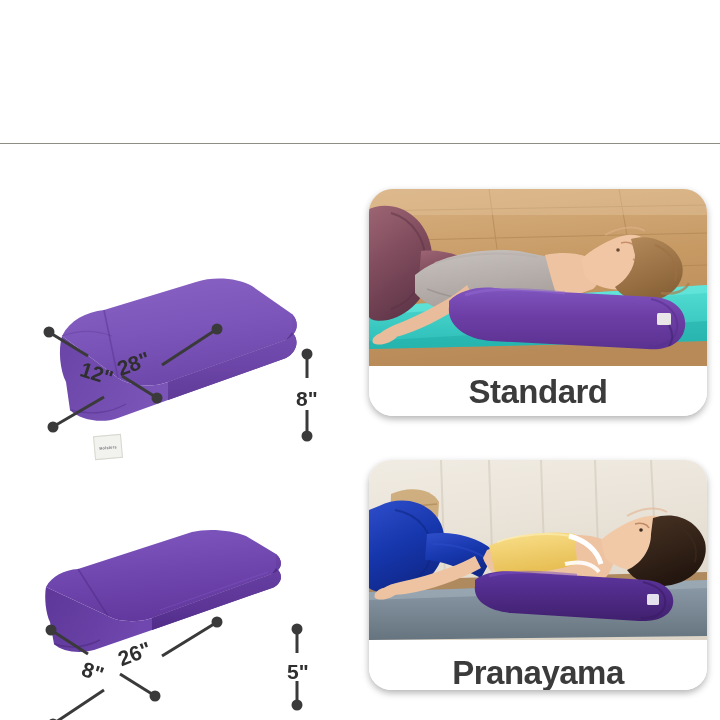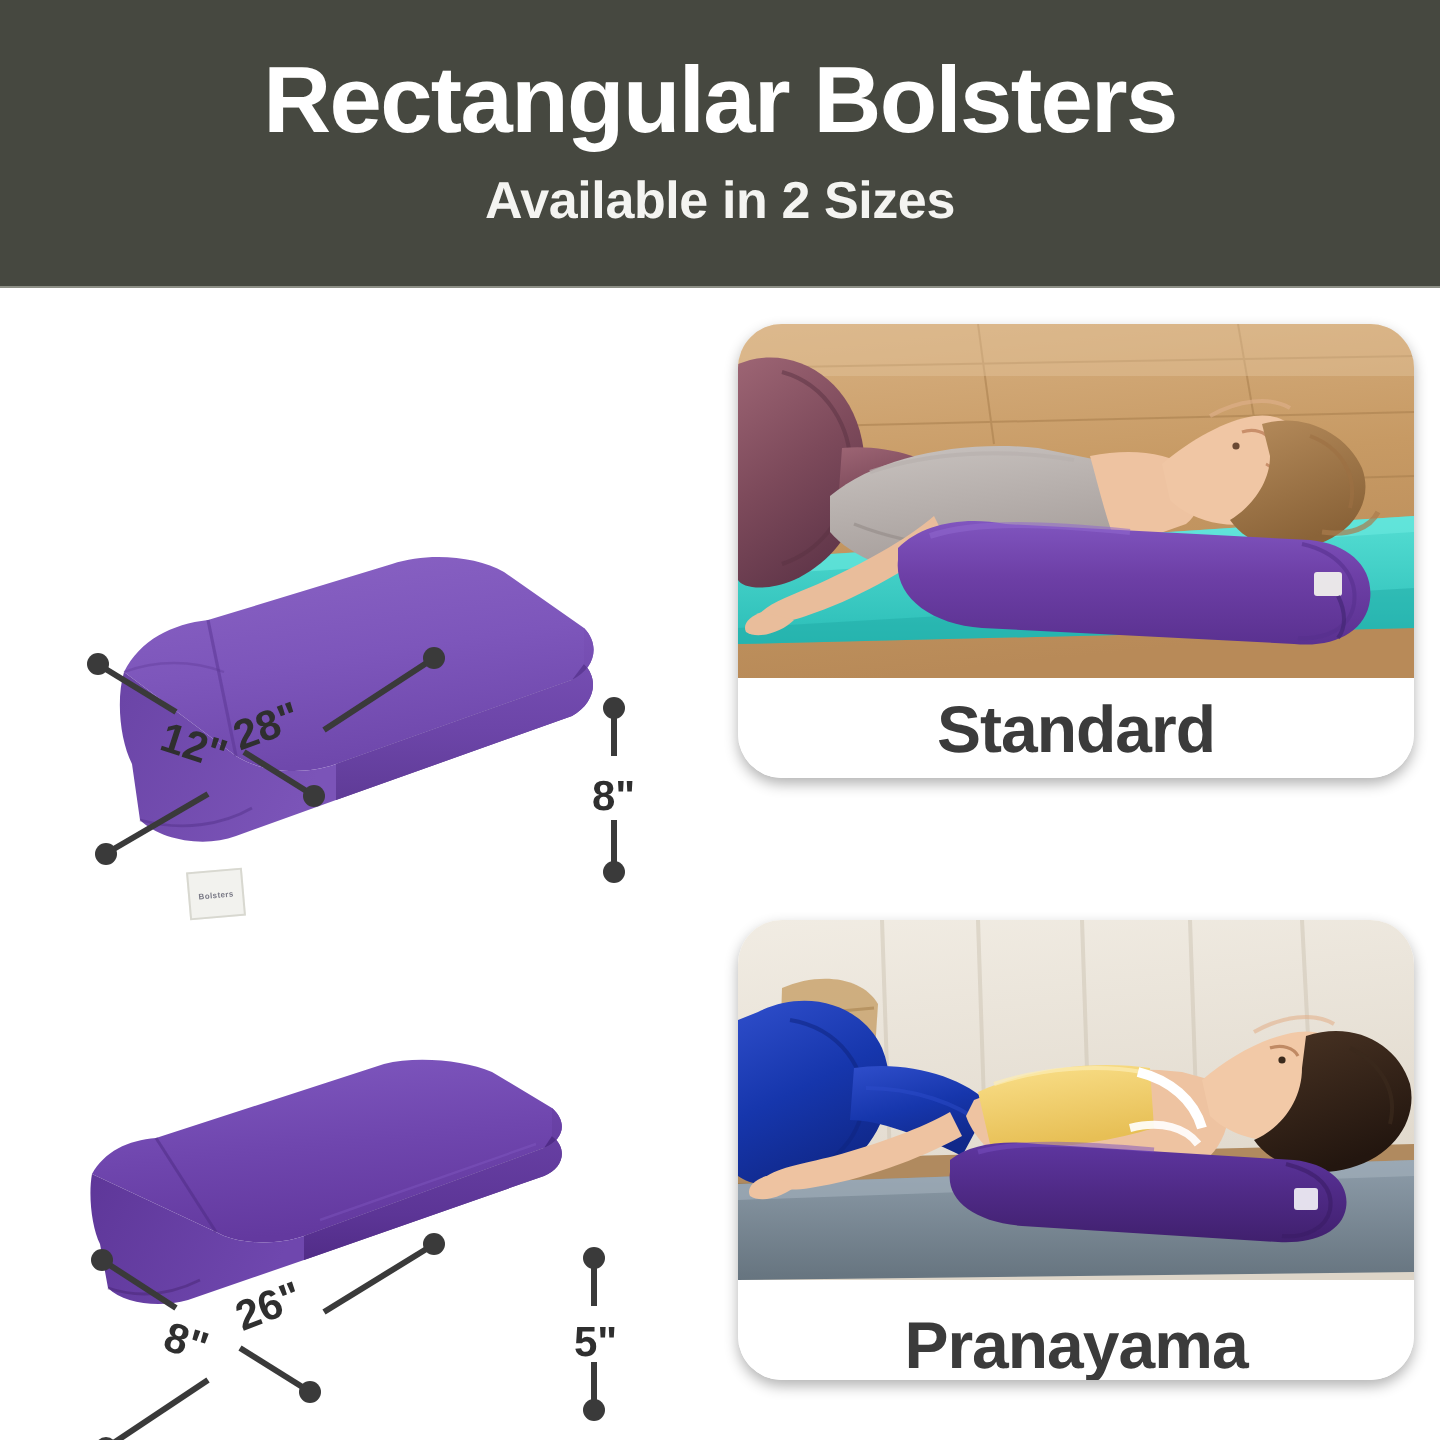--- a/index.html
+++ b/index.html
@@ -63,24 +63,20 @@
   .card-caption span{
     color:#3b3b3b;font-size:33px;font-weight:bold;letter-spacing:-0.5px;
     line-height:1;
   }
 </style>
 </head>
 <body>
 
 <div id="page">
 
-  <div class="header">
-    <div class="header-title">Rectangular Bolsters</div>
-    <div class="header-sub">Available in 2 Sizes</div>
-  </div>
   <div class="header-rule"></div>
 
   <div class="body-grid">
 
     <div class="cell cell-tl">
       <div class="diagram">
         <svg width="360" height="288" viewBox="0 0 360 288">
           <defs>
             <linearGradient id="sTop" x1="0" y1="0" x2="0.3" y2="1">
               <stop offset="0%" stop-color="#8a63c4"></stop>
@@ -150,21 +146,21 @@
             <line x1="92" y1="52" x2="124" y2="72" stroke="#3a3a3a" stroke-width="3"></line>
             <circle cx="19" cy="8" r="5.5" fill="#3a3a3a"></circle>
             <circle cx="127" cy="74" r="5.5" fill="#3a3a3a"></circle>
           </svg>
           <div class="dim-label" style="left:80px;top:218px;transform:rotate(18deg);">12"</div>
         </div>
       </div>
     </div>
 
     <div class="cell cell-tr">
-      <div class="card" style="left:9px;top:18px;width:338px;height:227px;">
+      <div class="card" style="left:9px;top:45px;width:338px;height:227px;border-radius:24px;">
         <div class="card-photo" style="height:177px;">
           <svg width="338" height="177" viewBox="0 0 338 177">
             <defs>
               <linearGradient id="wood1" x1="0" y1="0" x2="0.2" y2="1">
                 <stop offset="0%" stop-color="#d8b182"></stop>
                 <stop offset="50%" stop-color="#c79a64"></stop>
                 <stop offset="100%" stop-color="#b88a58"></stop>
               </linearGradient>
               <linearGradient id="bolst1" x1="0" y1="0" x2="0" y2="1">
                 <stop offset="0%" stop-color="#8055bf"></stop>

